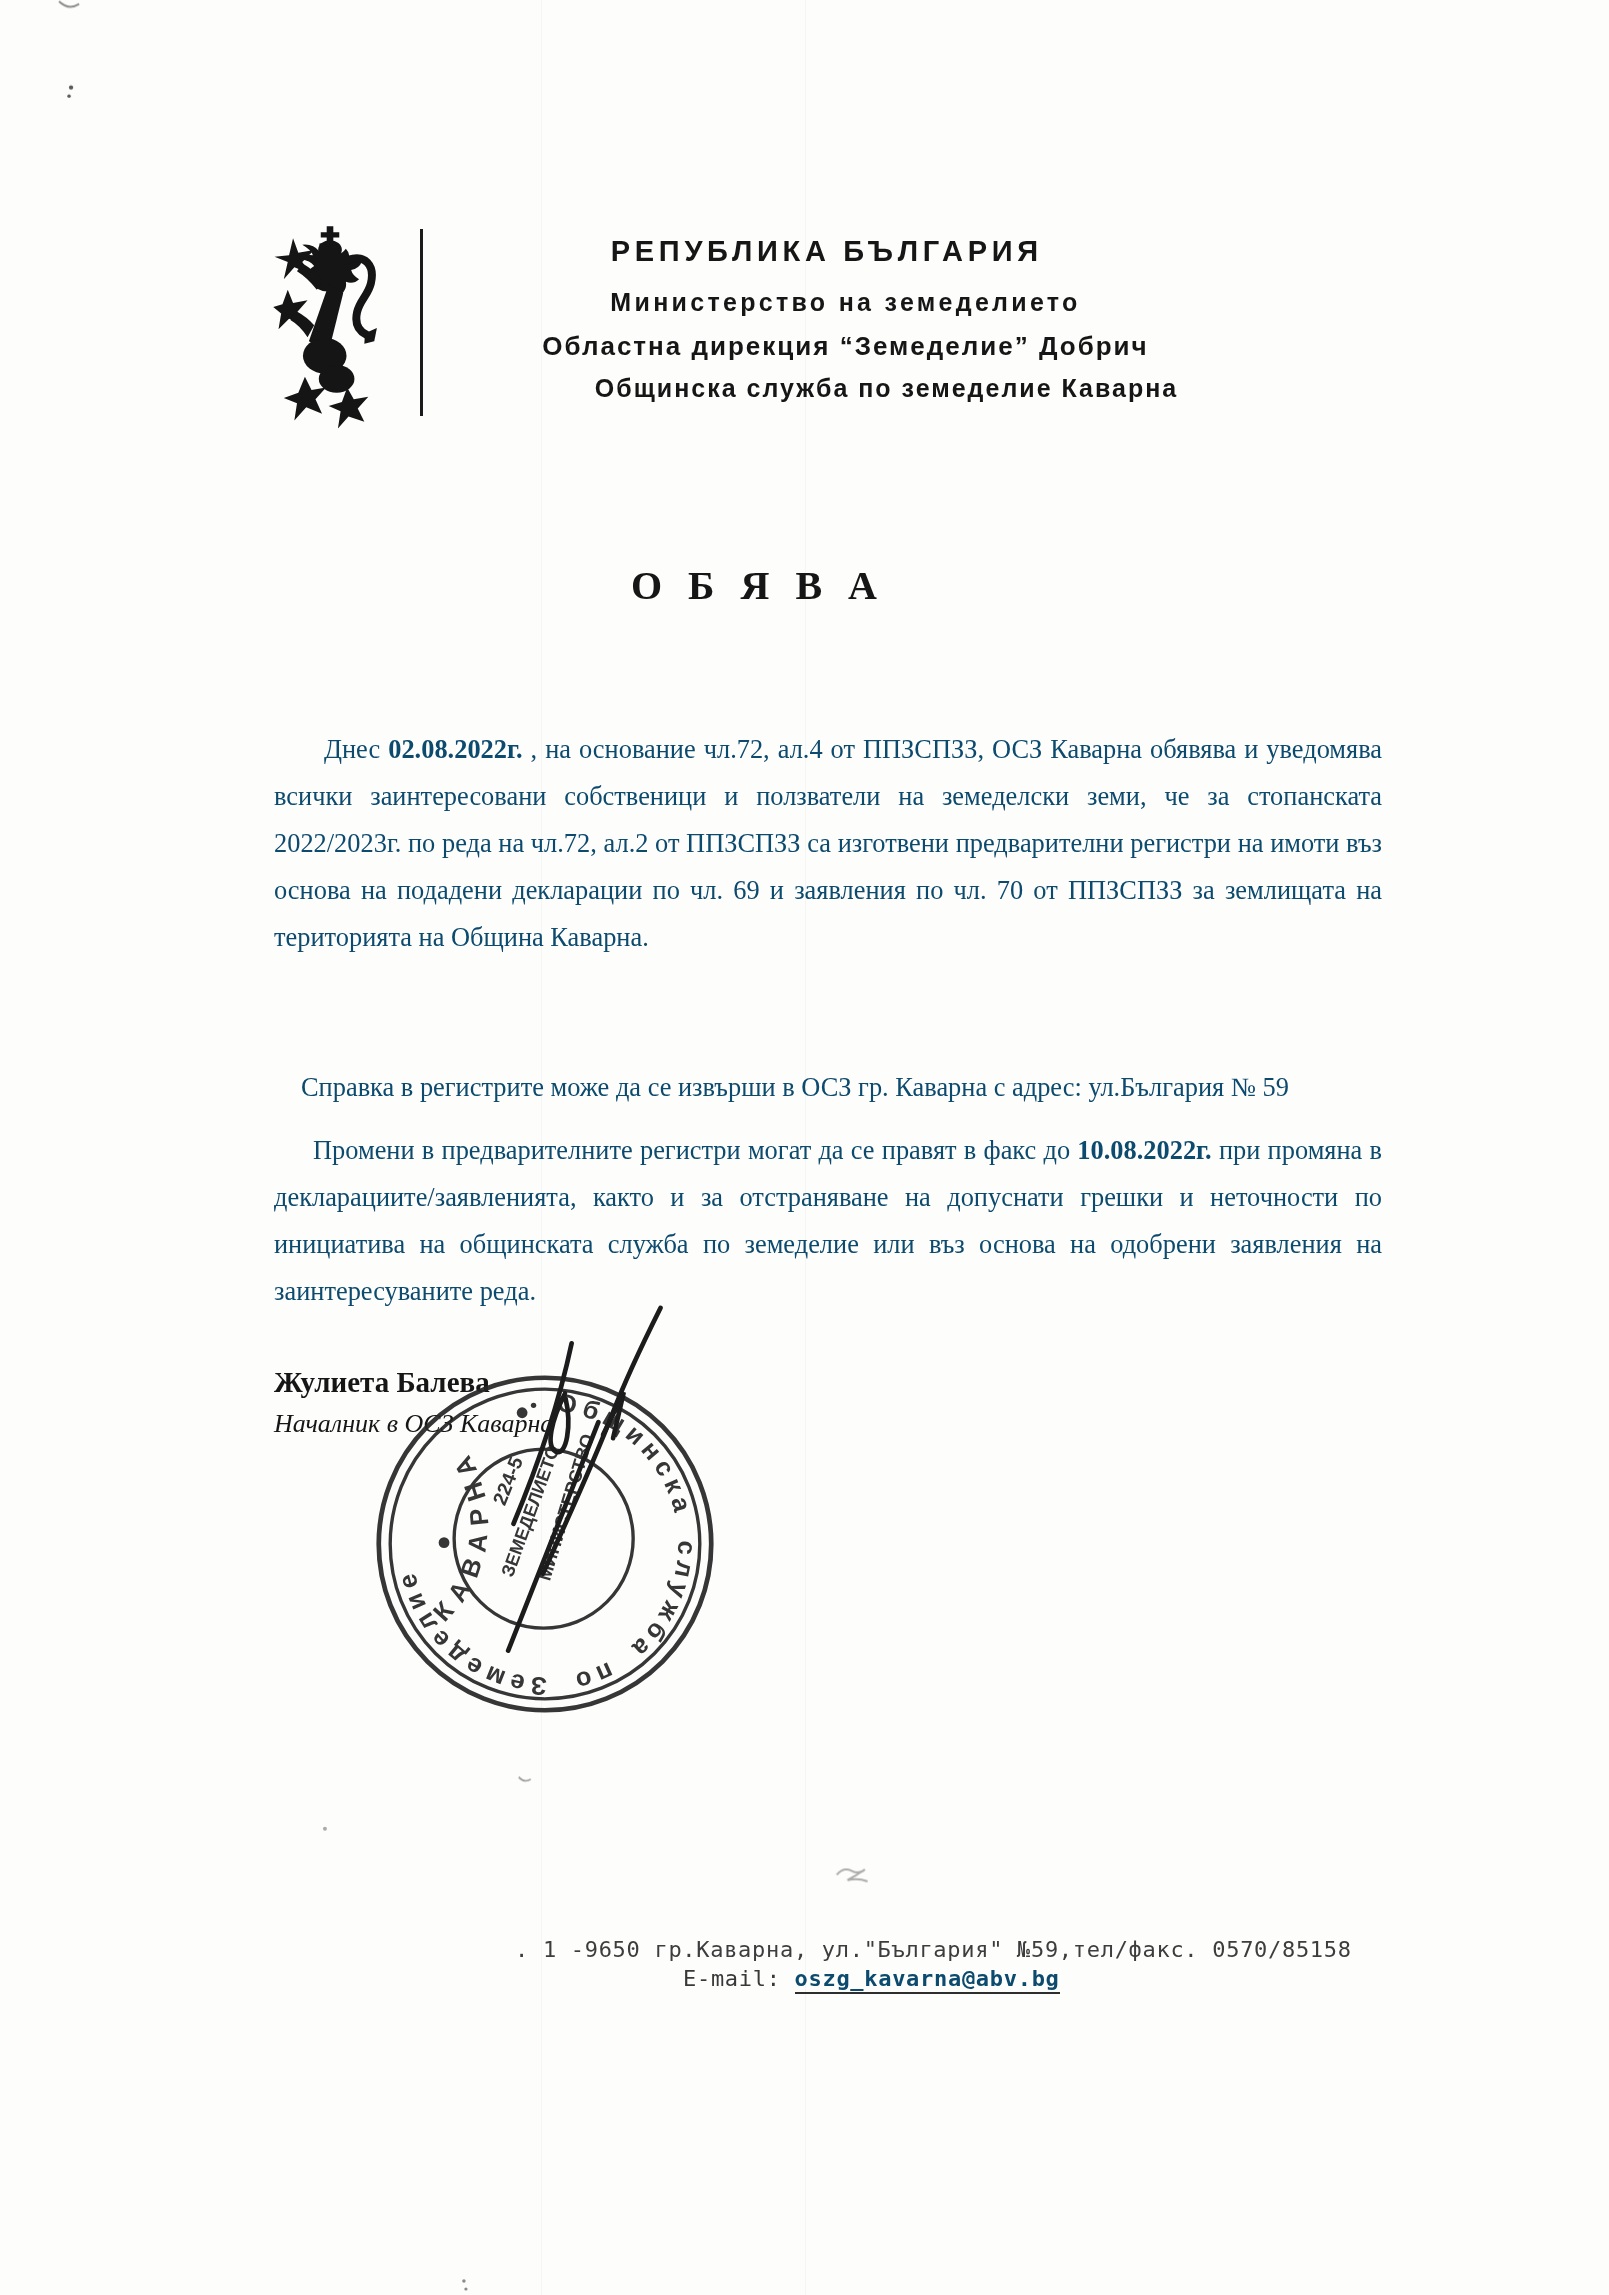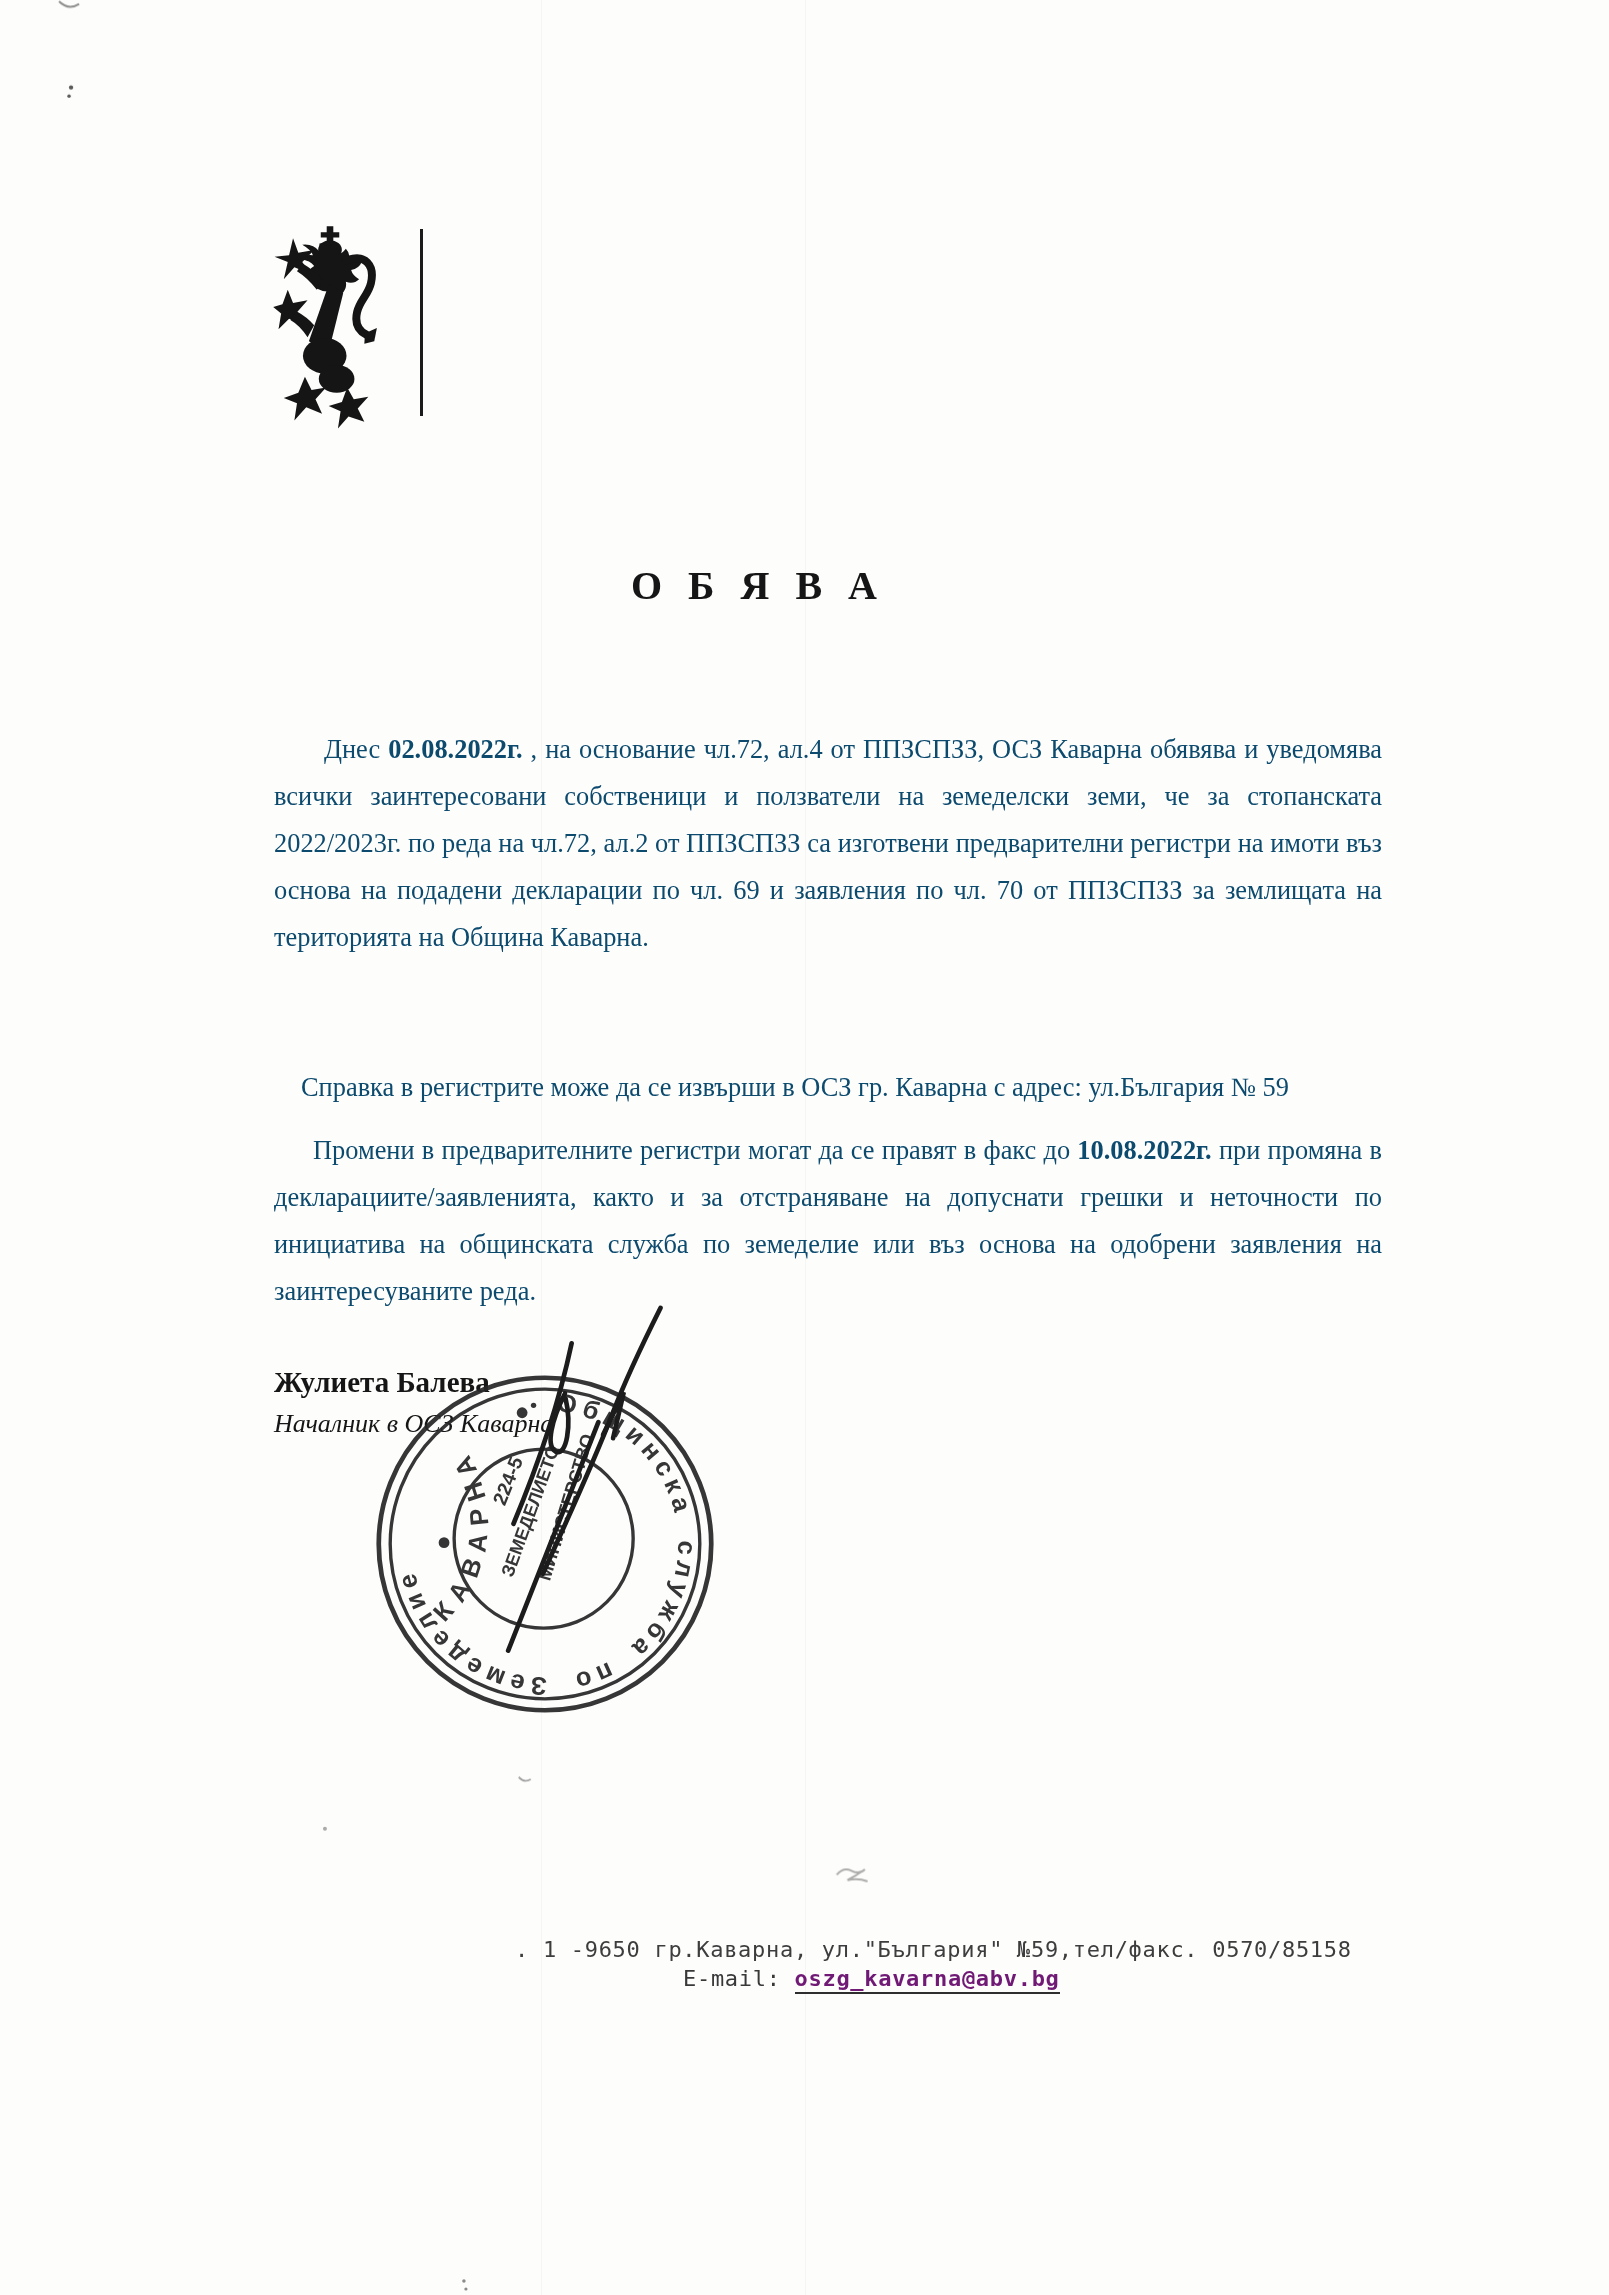--- a/index.html
+++ b/index.html
@@ -50,21 +50,21 @@
   .footer-line1{
     position:absolute;left:515px;top:1937px;
     font-family:"DejaVu Sans Mono", monospace;font-size:22px;letter-spacing:0.7px;
     color:#3d3d3d;white-space:nowrap;
   }
   .footer-line2{
     position:absolute;left:683px;top:1966px;
     font-family:"DejaVu Sans Mono", monospace;font-size:22px;letter-spacing:0.7px;
     color:#383838;white-space:nowrap;
   }
-  .footer-email{font-weight:bold;color:#701a75;border-bottom:2px solid #2e2e2e;padding-bottom:1.3px;}
+  .footer-email{font-weight:bold;color:#0c4a6e;border-bottom:2px solid #2e2e2e;padding-bottom:1.3px;}
   .artifacts{position:absolute;left:0;top:0;width:1610px;height:2295px;pointer-events:none;}
 </style>
 </head>
 <body>
 
 <div class="page">
 
   <div class="fold" style="left:541px"></div>
   <div class="fold" style="left:805px"></div>
 
@@ -81,20 +81,26 @@
       <polygon points="30,20 38,42 62,38 44,56 56,74 32,64 16,82 22,56 2,48 24,46"></polygon>
       <polygon points="22,98 30,118 52,114 36,132 46,150 24,142 8,158 12,134 0,124 14,120"></polygon>
       <polygon points="48,230 58,250 80,246 64,264 74,286 50,276 32,296 36,270 16,262 38,254"></polygon>
       <polygon points="112,246 122,264 144,260 128,278 138,298 114,290 98,308 102,282 84,274 104,268"></polygon>
       <path d="M44 58 Q64 70 76 84 L66 98 Q52 80 36 70 Z"></path>
       <path d="M34 130 Q52 140 62 152 L52 170 Q40 152 26 144 Z"></path>
     </g>
   </svg>
   <div class="vrule"></div>
 
+  <div class="head-text">
+    <div class="ht-country">РЕПУБЛИКА БЪЛГАРИЯ</div>
+    <div class="ht-ministry">Министерство на земеделието</div>
+    <div class="ht-directorate">Областна дирекция “Земеделие” Добрич</div>
+    <div class="ht-office">Общинска служба по земеделие Каварна</div>
+  </div>
 
   <div class="doc-title">О Б Я В А</div>
 
   <p class="para p1"><span>Днес </span><span class="b">02.08.2022г.</span><span> , на основание чл.72, ал.4 от ППЗСПЗЗ, ОСЗ Каварна обявява и уведомява всички заинтересовани собственици и ползватели на земеделски земи, че за стопанската 2022/2023г. по реда на чл.72, ал.2 от ППЗСПЗЗ са изготвени предварителни регистри на имоти въз основа на подадени декларации по чл. 69 и заявления по чл. 70 от ППЗСПЗЗ за землищата на територията на Община Каварна.</span></p>
 
 
   <p class="para p3">Справка в регистрите може да се извърши в ОСЗ  гр. Каварна с адрес: ул.България № 59</p>
 
   <p class="para p4"><span>Промени в предварителните регистри могат да се правят в факс до </span><span class="b">10.08.2022г.</span><span> при промяна в декларациите/заявленията, както и за отстраняване на допуснати грешки и неточности по инициатива на общинската служба по земеделие или въз основа на одобрени заявления на заинтересуваните реда.</span></p>
 

